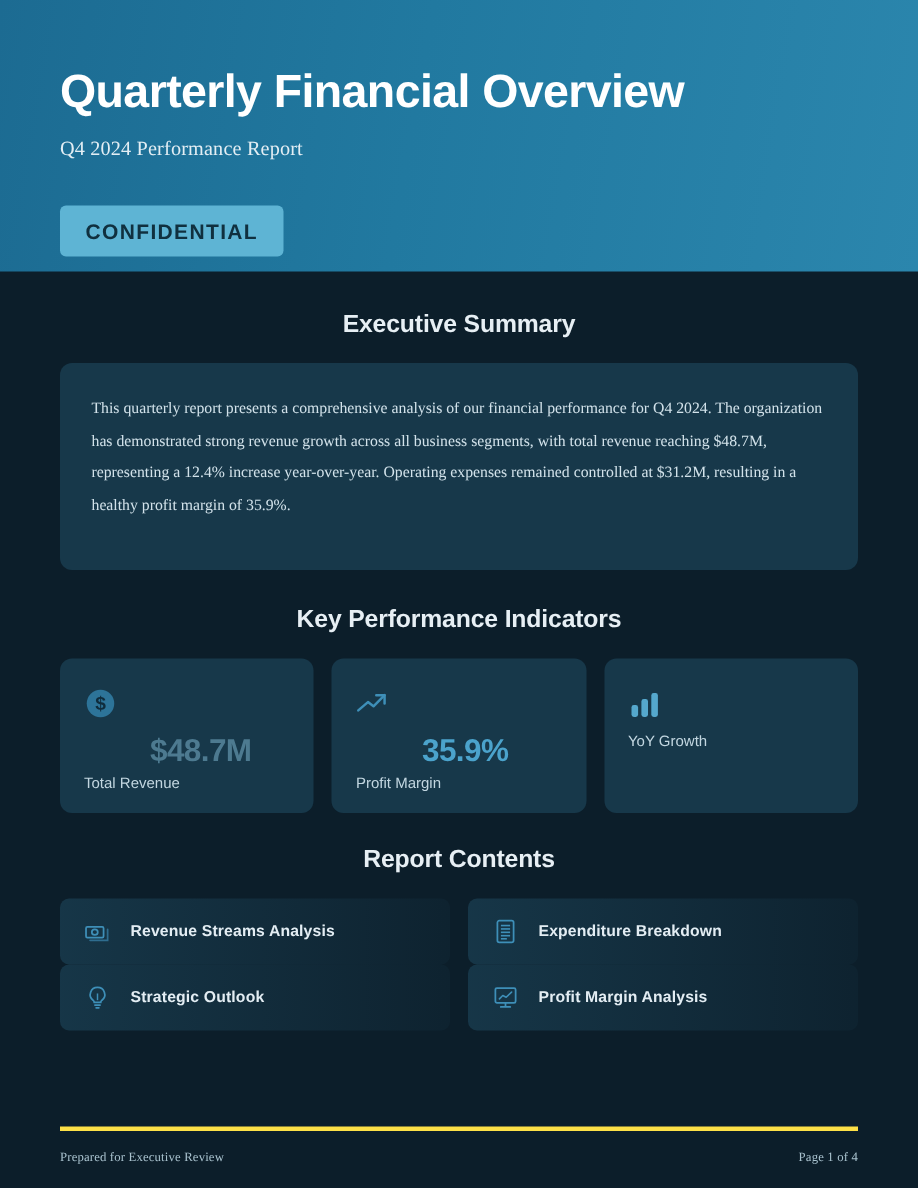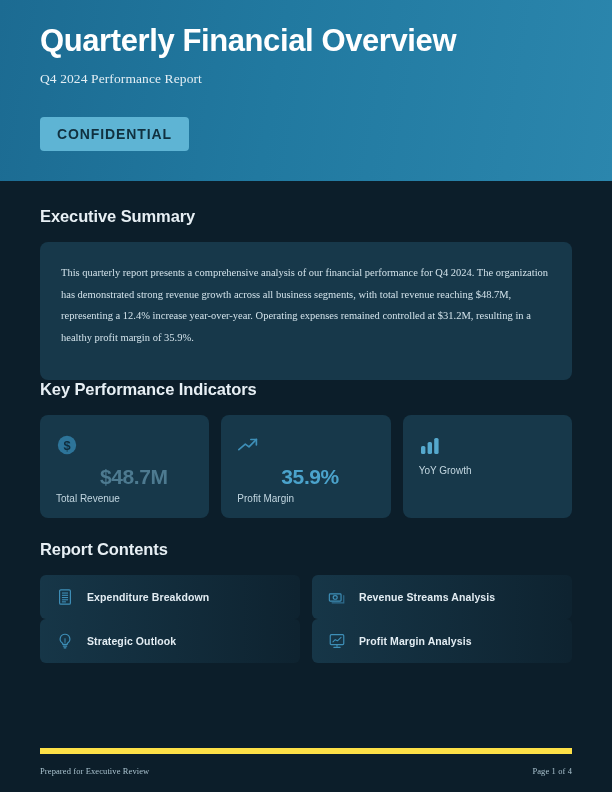--- a/index.html
+++ b/index.html
@@ -22,21 +22,21 @@
     flex-direction: column;
   }
 
   
   .header {
     position: relative;
     width: 612px;
     height: 181px;
     background: linear-gradient(100deg, #1c6b92 0%, #2179a0 45%, #2b86ad 100%);
     box-sizing: border-box;
-    padding: 24px 40px 0 40px;
+    padding: 44px 40px 0 40px;
     flex: none;
   }
   .doc-title {
     margin: 0;
     font-size: 31px;
     font-weight: bold;
     color: #ffffff;
     letter-spacing: -0.4px;
     line-height: 1.1;
   }
@@ -65,22 +65,23 @@
     flex: 1 1 auto;
     padding: 26px 40px 0 40px;
     box-sizing: border-box;
   }
   .section-heading {
     margin: 0 0 16px 0;
     font-size: 16.5px;
     font-weight: bold;
     color: #e7eff4;
     letter-spacing: -0.1px;
-  }
-  .section-heading.kpi-h { }
+    text-align: center;
+  }
+  .section-heading.kpi-h { margin-top: 24px; }
   .section-heading.toc-h { margin-top: 22px; }
 
   
   .summary-card {
     background: #17384a;
     border-radius: 8px;
     padding: 20px 21px 31px 21px;
     box-sizing: border-box;
   }
   .summary-card p {
@@ -158,21 +159,21 @@
     font-weight: bold;
     color: #e3edf3;
     letter-spacing: 0.1px;
   }
 
   
   .footer {
     flex: none;
     margin: 0 40px;
     padding: 12px 0 16px 0;
-    border-top: 6px solid #fde047;
+    border-top: 3px solid #fde047;
     display: flex;
     justify-content: space-between;
     align-items: center;
   }
   .footer span {
     font-family: "Liberation Serif", serif;
     font-size: 8.5px;
     color: #a9c2ce;
     letter-spacing: 0.1px;
   }
@@ -232,45 +233,45 @@
       </div>
 
     </div>
 
     <h2 class="section-heading toc-h">Report Contents</h2>
     <div class="toc-grid">
 
       <div class="toc-item">
         <span class="toc-icon">
           <svg width="18" height="18" viewBox="0 0 20 20">
+            <rect x="1.5" y="6.5" width="13" height="8" rx="1" fill="none" stroke="#3e8fb8" stroke-width="1.3"></rect>
+            <ellipse cx="8" cy="10.5" rx="2.2" ry="2" fill="none" stroke="#3e8fb8" stroke-width="1.3"></ellipse>
+            <path d="M4.5 16.5 H17.5 V8.5" fill="none" stroke="#2f6d8f" stroke-width="1.3" stroke-linecap="round"></path>
+          </svg>
+        </span>
+        <span class="toc-label">Revenue Streams Analysis</span>
+      </div>
+
+      <div class="toc-item">
+        <span class="toc-icon">
+          <svg width="18" height="18" viewBox="0 0 20 20">
             <rect x="4" y="2" width="12" height="16" rx="1.4" fill="none" stroke="#3e8fb8" stroke-width="1.3"></rect>
             <line x1="6.6" y1="5.6" x2="13.4" y2="5.6" stroke="#3e8fb8" stroke-width="1.2"></line>
             <line x1="6.6" y1="8.1" x2="13.4" y2="8.1" stroke="#3e8fb8" stroke-width="1.2"></line>
             <line x1="6.6" y1="10.6" x2="13.4" y2="10.6" stroke="#3e8fb8" stroke-width="1.2"></line>
             <line x1="6.6" y1="13.1" x2="13.4" y2="13.1" stroke="#3e8fb8" stroke-width="1.2"></line>
             <line x1="6.6" y1="15.4" x2="11" y2="15.4" stroke="#3e8fb8" stroke-width="1.2"></line>
           </svg>
         </span>
         <span class="toc-label">Expenditure Breakdown</span>
       </div>
 
       <div class="toc-item">
         <span class="toc-icon">
           <svg width="18" height="18" viewBox="0 0 20 20">
-            <rect x="1.5" y="6.5" width="13" height="8" rx="1" fill="none" stroke="#3e8fb8" stroke-width="1.3"></rect>
-            <ellipse cx="8" cy="10.5" rx="2.2" ry="2" fill="none" stroke="#3e8fb8" stroke-width="1.3"></ellipse>
-            <path d="M4.5 16.5 H17.5 V8.5" fill="none" stroke="#2f6d8f" stroke-width="1.3" stroke-linecap="round"></path>
-          </svg>
-        </span>
-        <span class="toc-label">Revenue Streams Analysis</span>
-      </div>
-
-      <div class="toc-item">
-        <span class="toc-icon">
-          <svg width="18" height="18" viewBox="0 0 20 20">
             <path d="M10 2.5 a5.3 5.3 0 0 1 3.3 9.5 c-0.6 0.5 -0.9 1 -0.9 1.7 h-4.8 c0 -0.7 -0.3 -1.2 -0.9 -1.7 A5.3 5.3 0 0 1 10 2.5 z" fill="none" stroke="#3e8fb8" stroke-width="1.3"></path>
             <line x1="8.1" y1="15.6" x2="11.9" y2="15.6" stroke="#3e8fb8" stroke-width="1.3" stroke-linecap="round"></line>
             <line x1="9" y1="17.6" x2="11" y2="17.6" stroke="#3e8fb8" stroke-width="1.3" stroke-linecap="round"></line>
             <line x1="10" y1="7" x2="10" y2="12" stroke="#3e8fb8" stroke-width="1.1"></line>
           </svg>
         </span>
         <span class="toc-label">Strategic Outlook</span>
       </div>
 
       <div class="toc-item">

